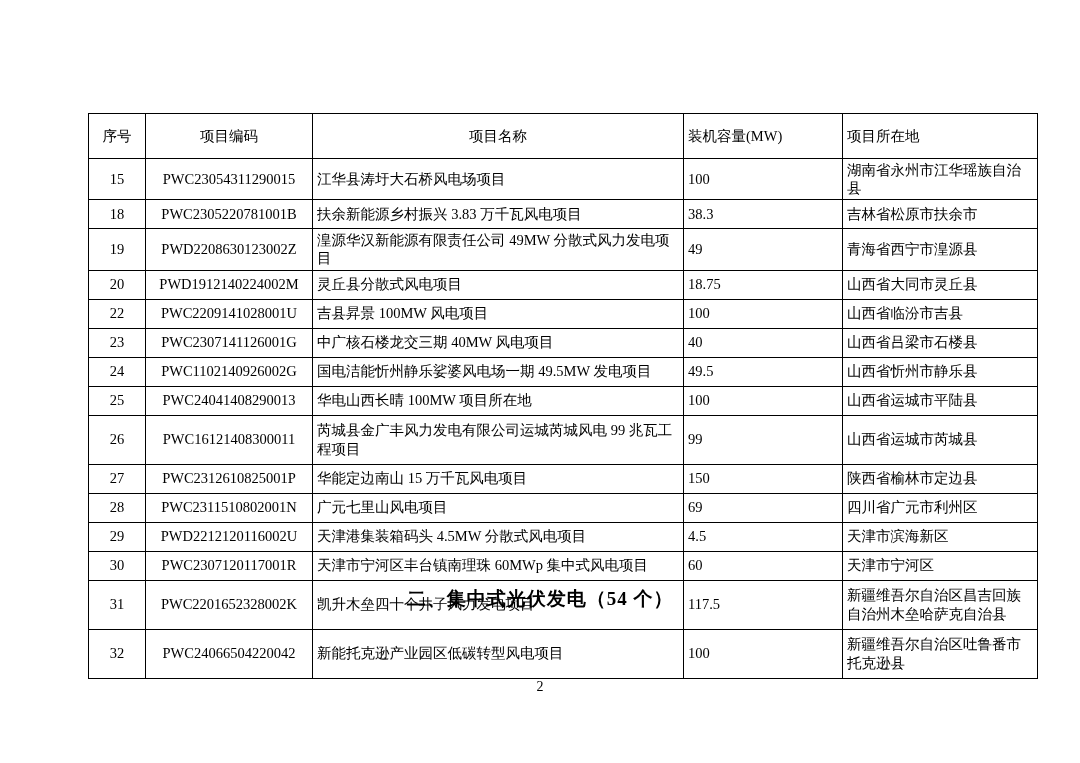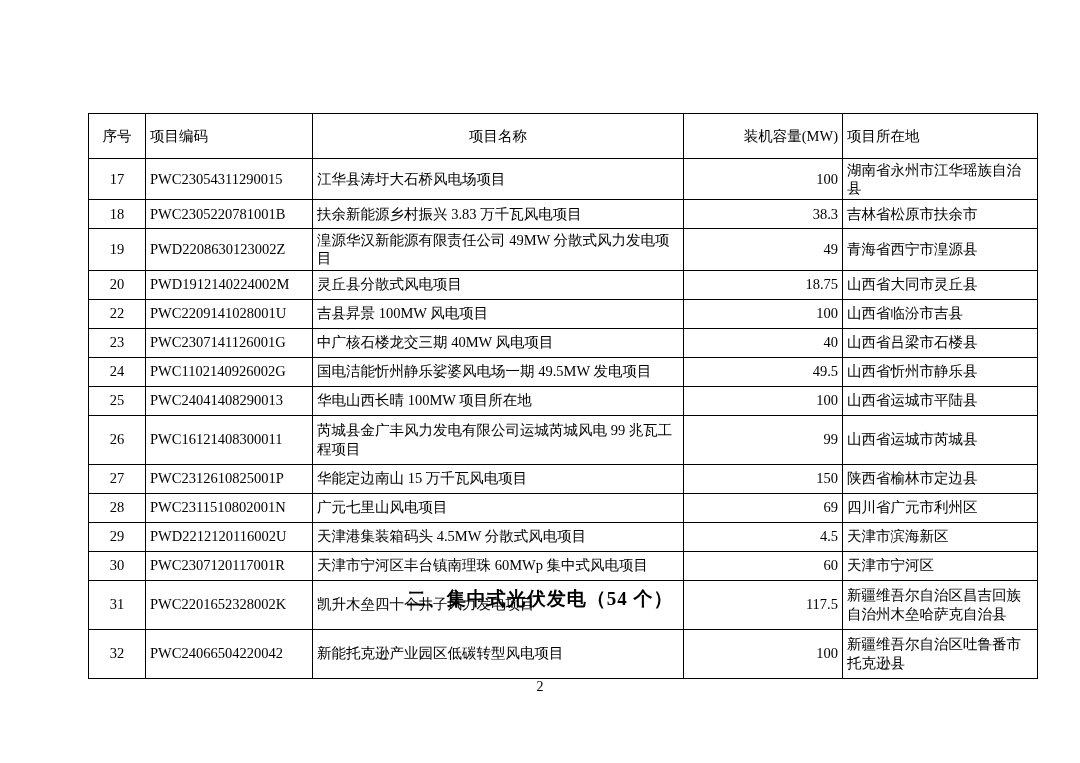--- a/index.html
+++ b/index.html
@@ -39,23 +39,23 @@
     line-height: 1.25;
     vertical-align: middle;
   }
   thead th {
     font-weight: normal;
     text-align: center;
     font-size: 16.5px;
     height: 40px;
   }
   .col-idx { width: 48px; text-align: center; }
-  .col-code { width: 158px; text-align: left; }
+  .col-code { width: 158px; text-align: center; }
   .col-name { width: 362px; text-align: left; padding-left: 6px; }
-  .col-cap { width: 150px; text-align: right; }
+  .col-cap { width: 150px; text-align: left; }
   .col-loc { width: 186px; text-align: left; }
 
   tbody tr td {
     height: 24px;
   }
   tbody tr.tall td {
     height: 44px;
   }
   .loc-two {
     line-height: 1.3;
@@ -90,21 +90,21 @@
         <tr>
           <th class="col-idx">序号</th>
           <th class="col-code">项目编码</th>
           <th class="col-name" style="text-align:center">项目名称</th>
           <th class="col-cap">装机容量(MW)</th>
           <th class="col-loc">项目所在地</th>
         </tr>
       </thead>
       <tbody>
         <tr>
-          <td class="col-idx">17</td>
+          <td class="col-idx">15</td>
           <td class="col-code">PWC23054311290015</td>
           <td class="col-name">江华县涛圩大石桥风电场项目</td>
           <td class="col-cap">100</td>
           <td class="col-loc">湖南省永州市江华瑶族自治县</td>
         </tr>
         <tr>
           <td class="col-idx">18</td>
           <td class="col-code">PWC2305220781001B</td>
           <td class="col-name">扶余新能源乡村振兴 3.83 万千瓦风电项目</td>
           <td class="col-cap">38.3</td>

